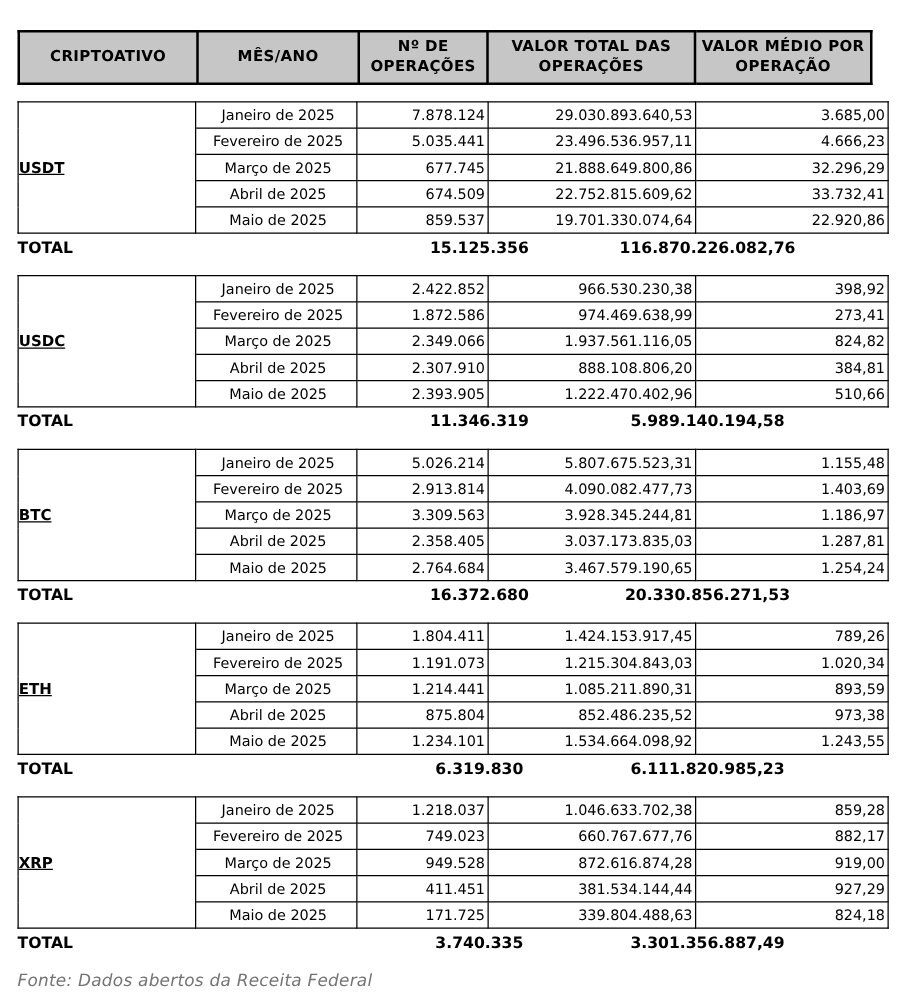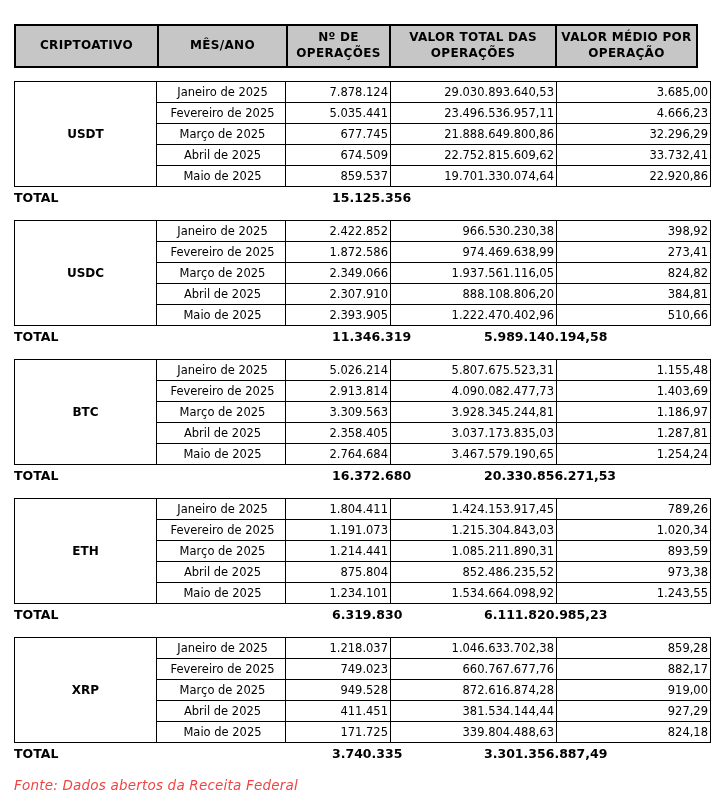--- a/index.html
+++ b/index.html
@@ -21,35 +21,35 @@
     height:42px; line-height:1.3; padding:0 2px;
   }
 
   
   .data-table { width:696px; }
   .data-table td {
     border:1px solid #000; height:21px;
     font-size:11.5px; vertical-align:middle; padding:0;
     white-space:nowrap; overflow:hidden;
   }
-  td.asset  { font-weight:bold; text-align:center; font-size:12px; }
+  td.asset  { font-weight:bold; text-align:left; font-size:12px;text-decoration:underline; }
   td.month  { text-align:center;  padding-left:3px; }
   td.num    { text-align:right; padding-right:2px; }
 
   .section { margin-bottom:13px; }
   .total-row {
     display:grid; grid-template-columns:271px 105px 166px 154px;
     height:20px; align-items:center;
     font-weight:bold; font-size:12.5px;gap:47px;
   }
-  .total-row .t-num { text-align:left; padding-right:2px; white-space:nowrap; }
+  .total-row .t-num { text-align:center; padding-right:2px; white-space:nowrap; }
 
   .footer {
     margin-top:14px; font-size:13.5px; font-style:italic;
-    color:#ef4444; letter-spacing:.2px;
+    color:#737373; letter-spacing:.2px;
   }
 </style>
 </head>
 <body>
 
 <div class="page">
 
   <table class="header-table">
     <colgroup>
         <col style="width:143px">
@@ -108,20 +108,21 @@
         <td class="month">Maio de 2025</td>
         <td class="num">859.537</td>
         <td class="num">19.701.330.074,64</td>
         <td class="num">22.920,86</td>
       </tr>
     </tbody>
       </table>
     <div class="total-row">
       <span>TOTAL</span>
       <span class="t-num">15.125.356</span>
+      <span class="t-num">116.870.226.082,76</span>
       <span></span>
     </div>
   </div>
 
   <div class="section">
     <table class="data-table">
       <colgroup>
           <col style="width:142px">
           <col style="width:129px">
           <col style="width:105px">

